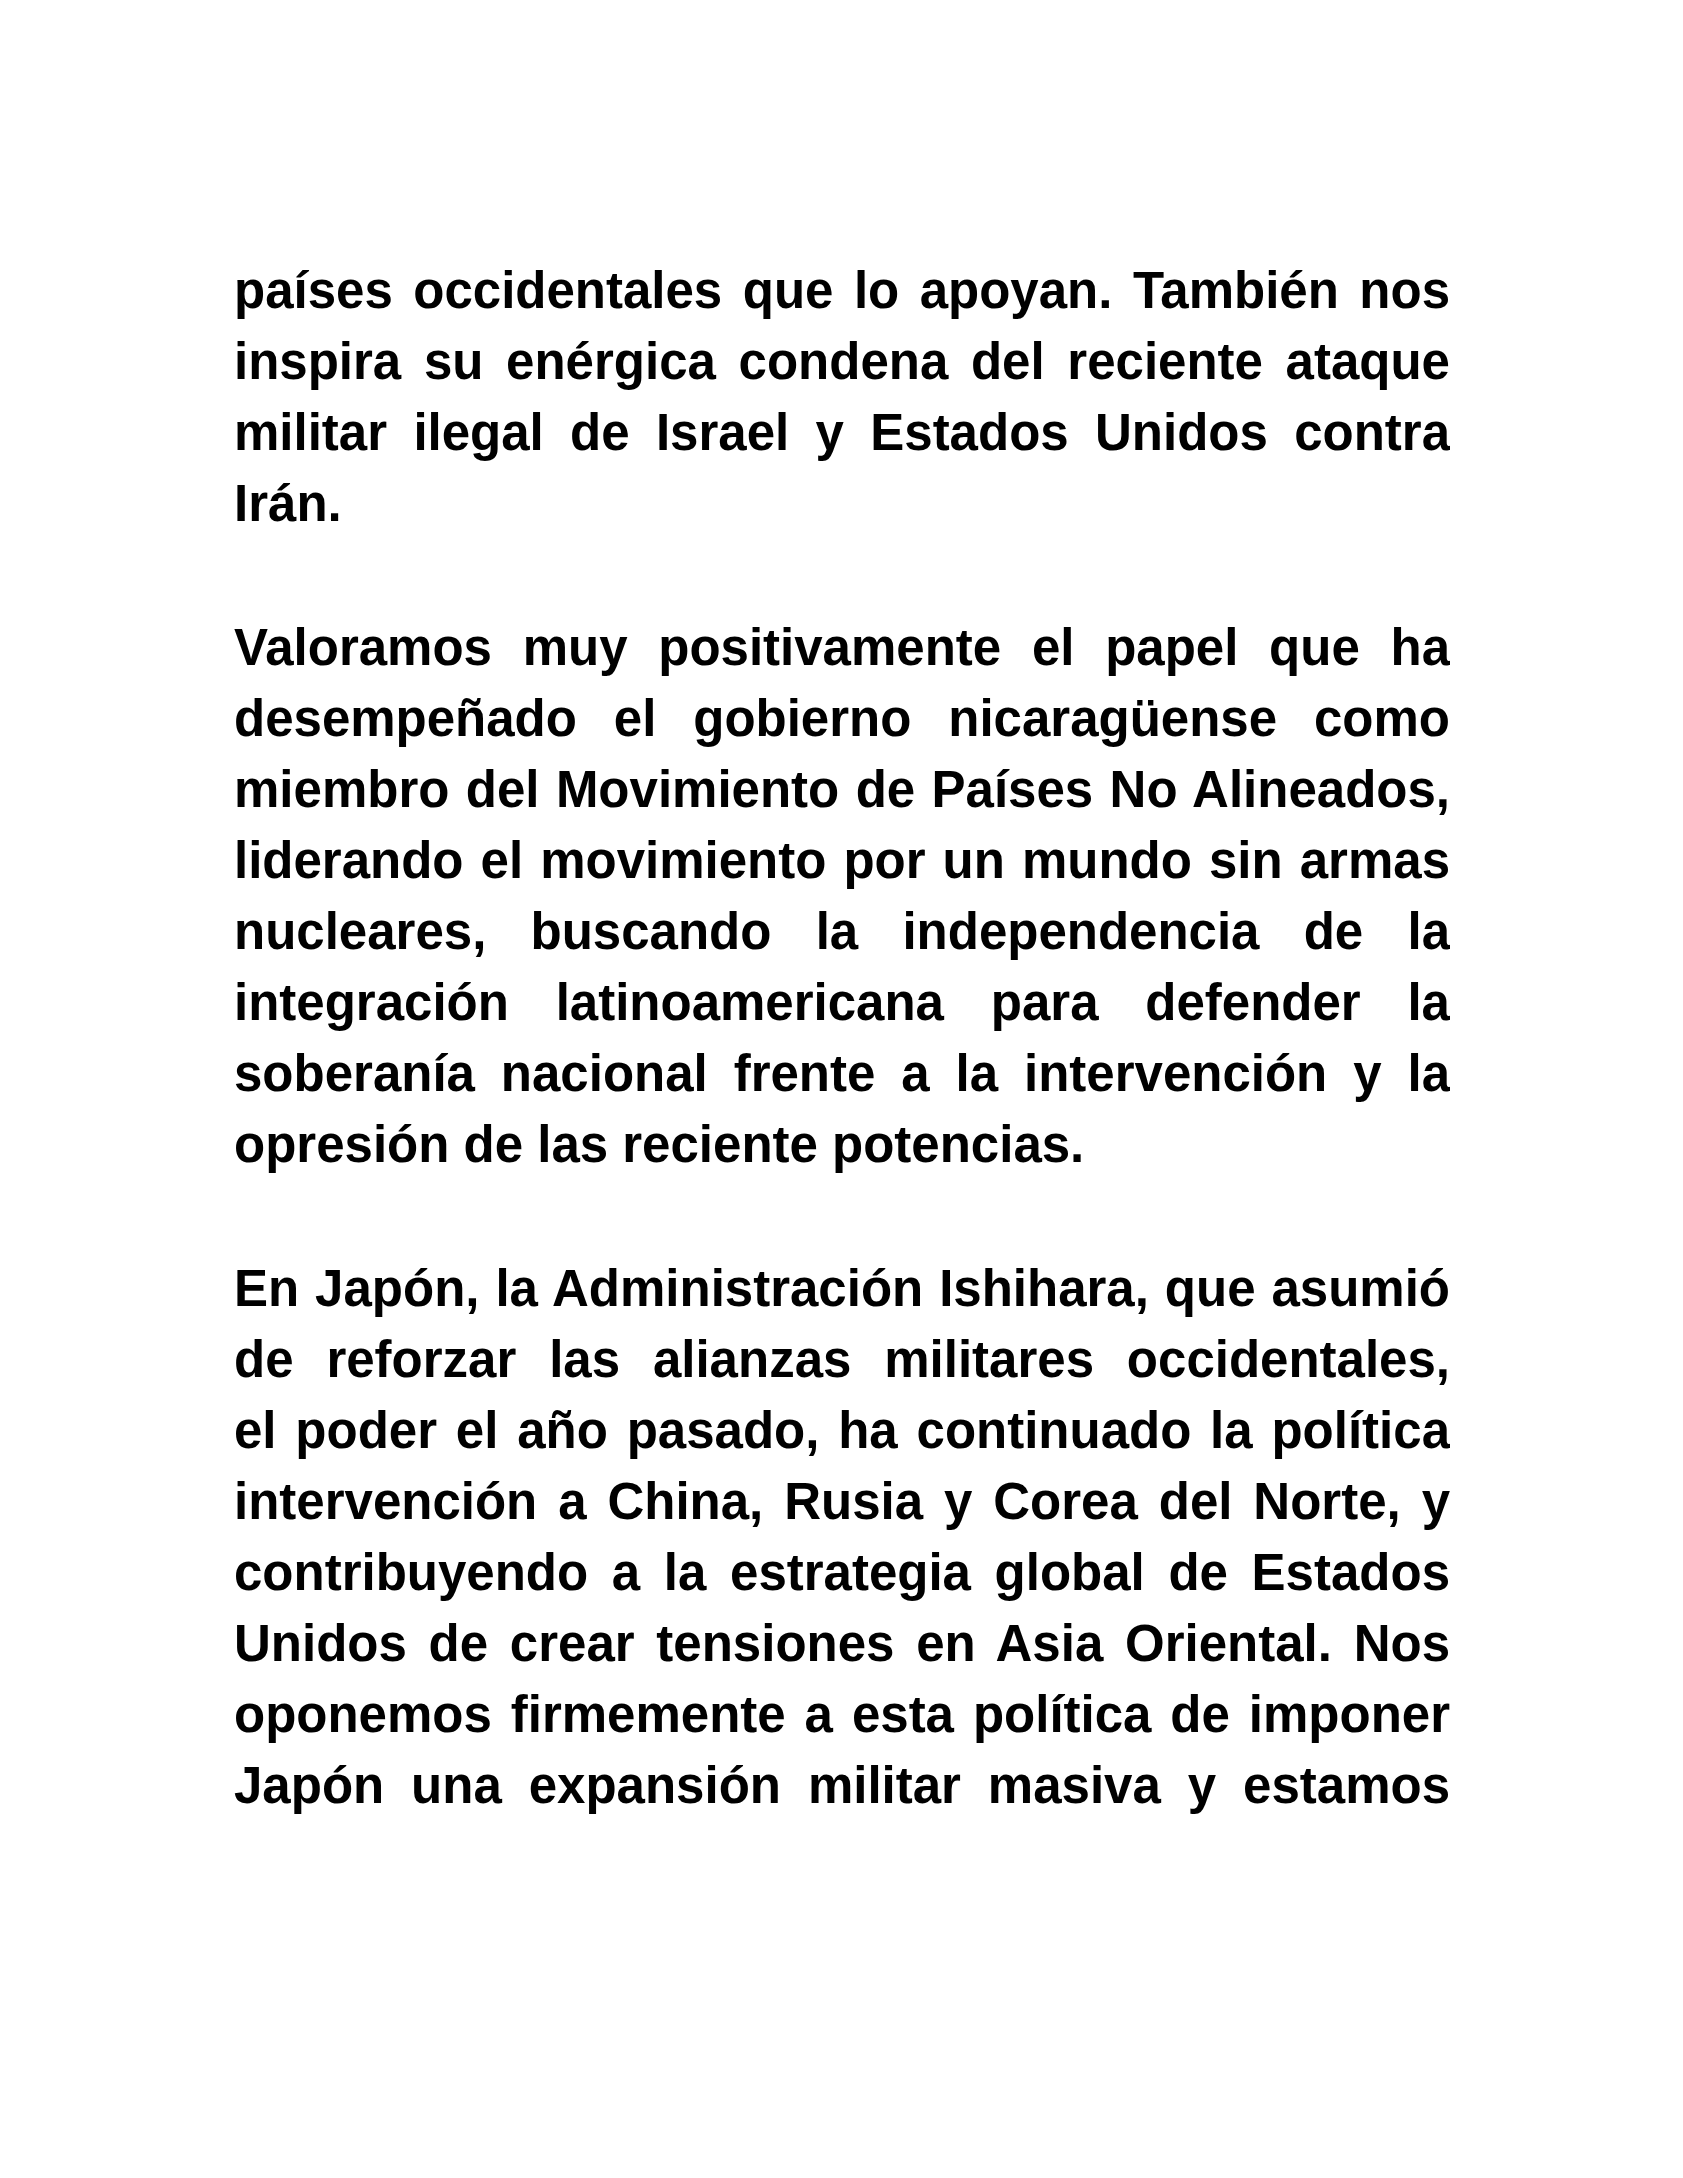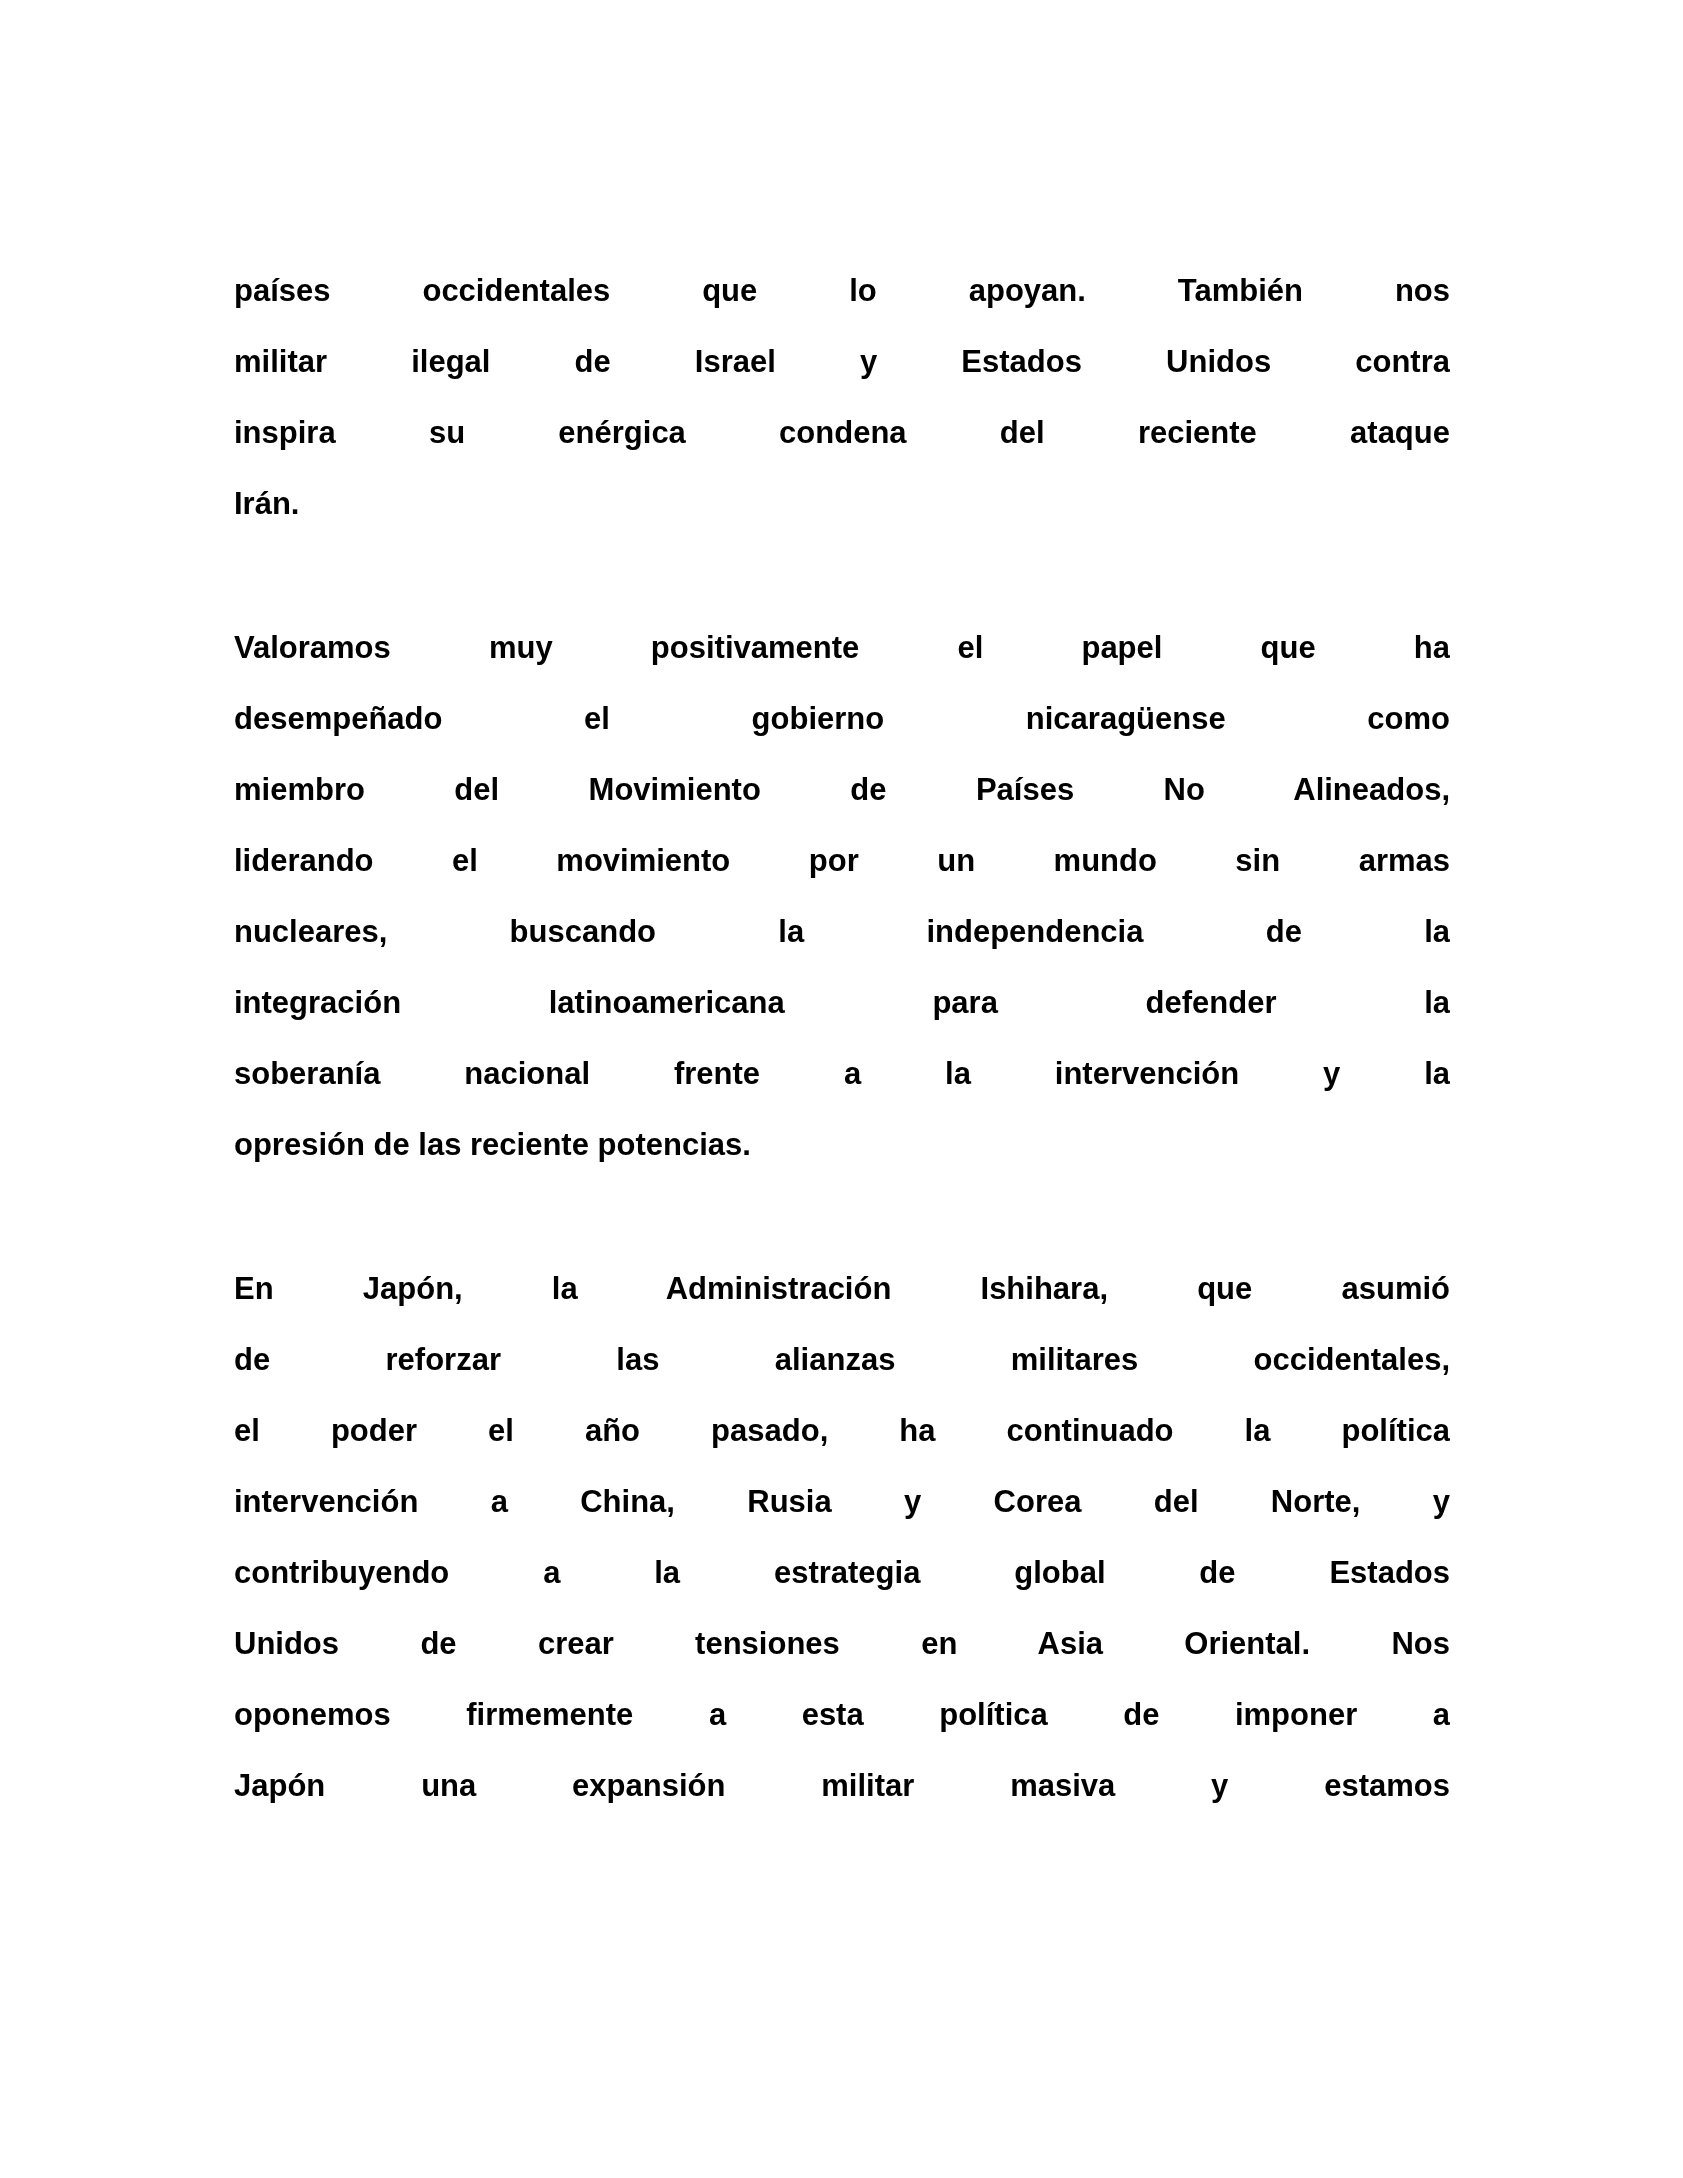--- a/index.html
+++ b/index.html
@@ -14,21 +14,21 @@
     background: #ffffff;
     overflow: hidden;
   }
   .text-block {
     position: absolute;
     left: 234px;
     top: 255px;
     width: 1216px;
     font-family: "Liberation Sans", sans-serif;
     font-weight: bold;
-    font-size: 31px;
+    font-size: 51px;
     line-height: 71px;
     color: #000000;
   }
   .paragraph {
     margin: 0 0 73px 0;
   }
   .line {
     height: 71px;
     overflow: hidden;
     text-align: justify;
@@ -39,22 +39,22 @@
     text-align-last: left;
   }
 </style>
 </head>
 <body>
 
 <div class="page">
   <div class="text-block">
       <div class="paragraph">
         <div class="line">países occidentales que lo apoyan. También nos</div>
+        <div class="line">inspira su enérgica condena del reciente ataque</div>
         <div class="line">militar ilegal de Israel y Estados Unidos contra</div>
-        <div class="line">inspira su enérgica condena del reciente ataque</div>
         <div class="line line-end">Irán.</div>
       </div>
       <div class="paragraph">
         <div class="line">Valoramos muy positivamente el papel que ha</div>
         <div class="line">desempeñado el gobierno nicaragüense como</div>
         <div class="line">miembro del Movimiento de Países No Alineados,</div>
         <div class="line">liderando el movimiento por un mundo sin armas</div>
         <div class="line">nucleares, buscando la independencia de la</div>
         <div class="line">integración latinoamericana para defender la</div>
         <div class="line">soberanía nacional frente a la intervención y la</div>

